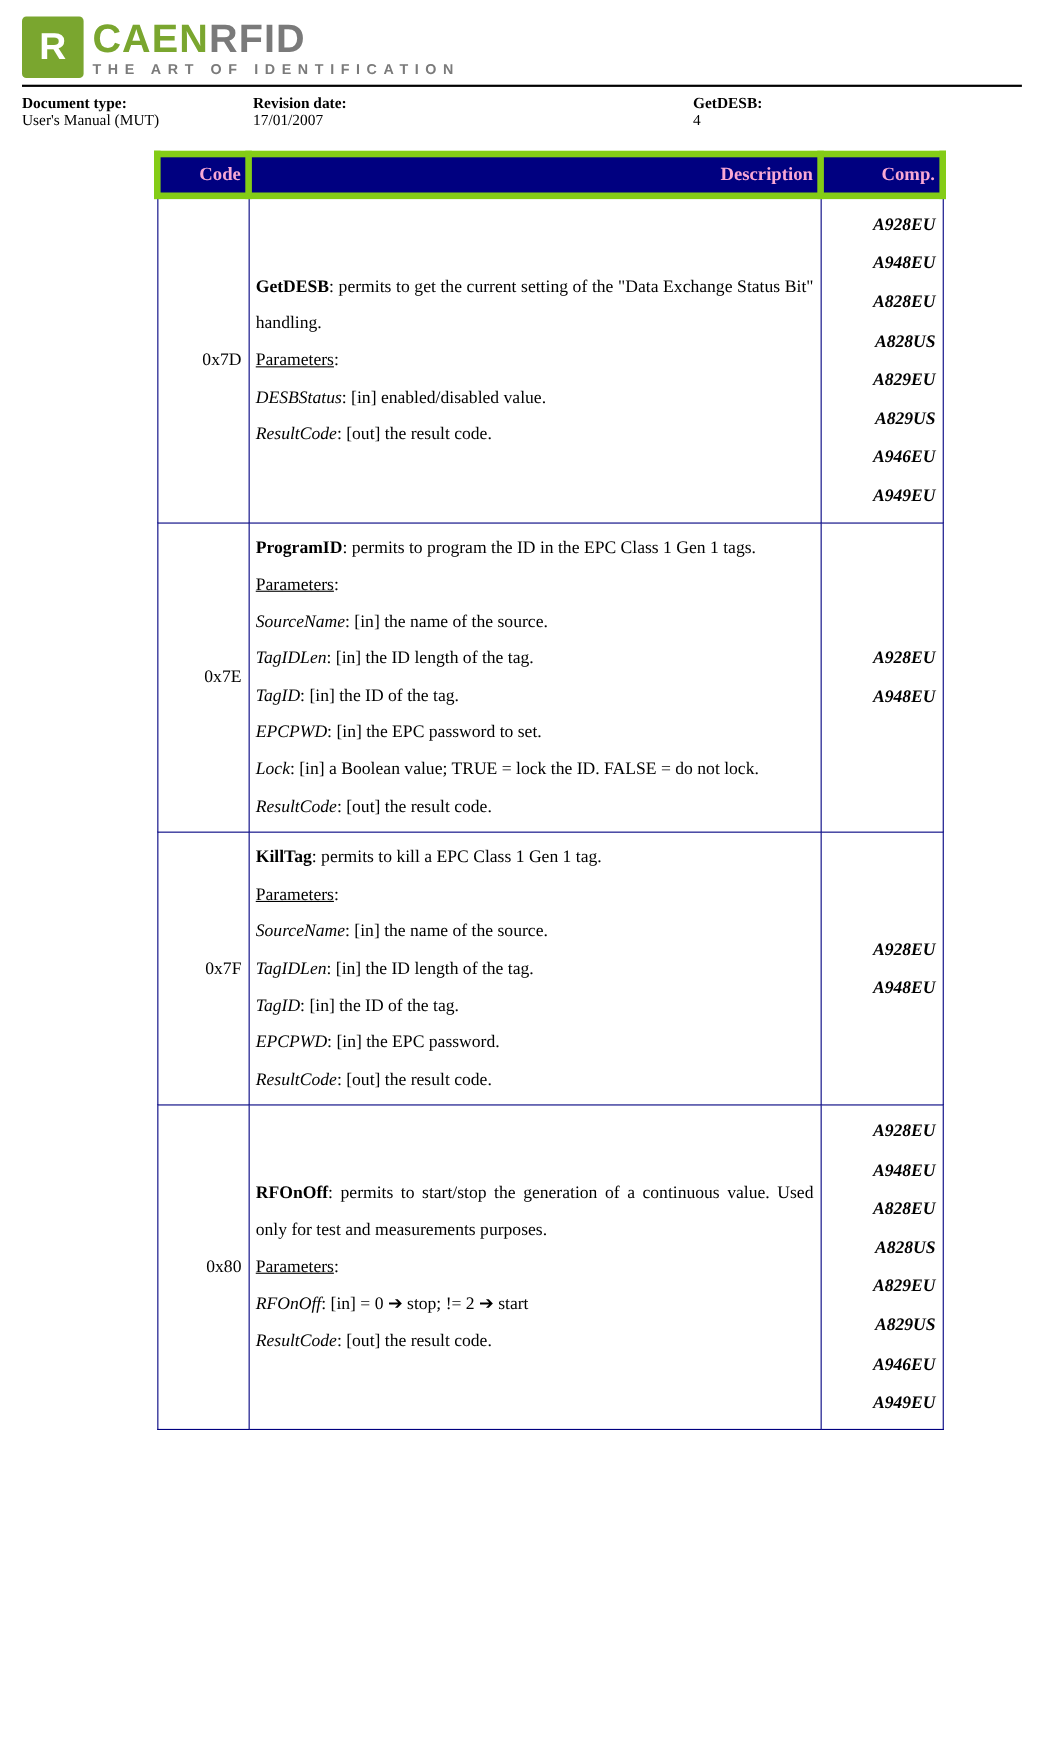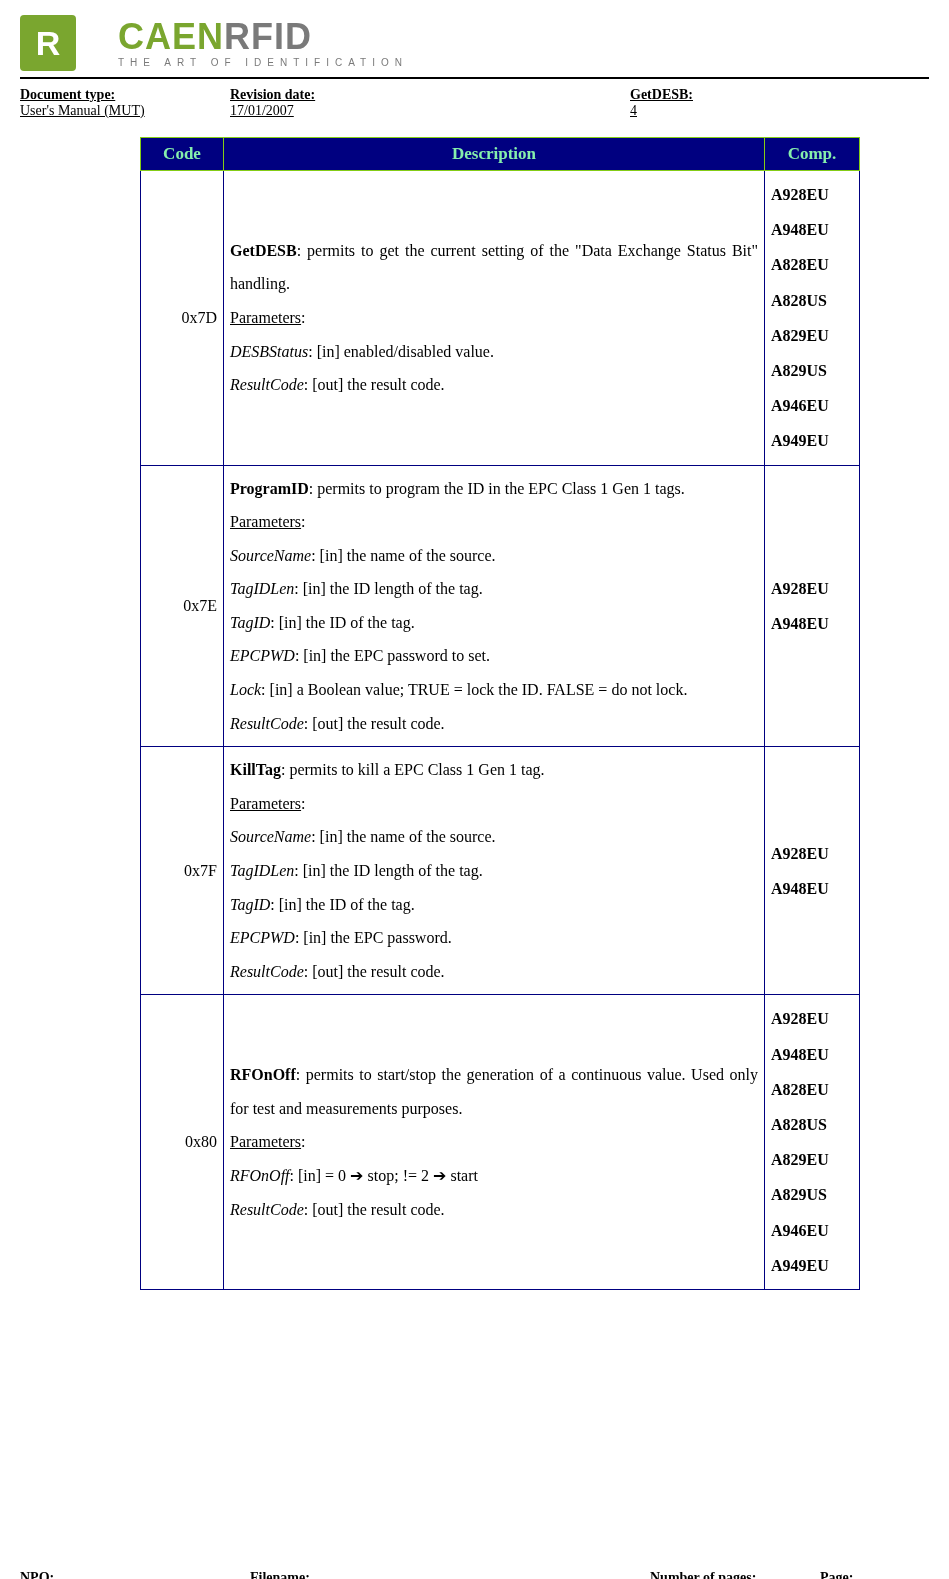--- a/index.html
+++ b/index.html
@@ -34,62 +34,62 @@
   }
   .logo-badge span {
     color: #fff;
     font-weight: bold;
     font-size: 34px;
     font-family: Arial, sans-serif;
   }
   .logo-text {
     display: flex;
     flex-direction: column;
-    margin-left: 34px;
   }
   .logo-main {
     font-family: Arial, sans-serif;
     font-weight: bold;
     font-size: 36px;
     line-height: 1;
     letter-spacing: 1px;
   }
   .logo-main .green { color: #7aa62f; }
   .logo-main .gray  { color: #7a7a7a; }
   .logo-sub {
     font-family: Arial, sans-serif;
-    font-size: 10px;
+    font-size: 13px;
     letter-spacing: 6px;
     color: #7a7a7a;
     margin-top: 2px;
+    font-weight: bold;
   }
   .meta-row {
     display: flex;
     font-size: 14px;
     margin-bottom: 18px;
   }
-  .meta-col { margin-right: 30px; text-decoration: underline; }
+  .meta-col { margin-right: 30px; }
   .meta-col:nth-child(1) { width: 180px; }
   .meta-col:nth-child(2) { width: 370px; }
   .meta-col:nth-child(3) { width: 140px; }
   .meta-col .meta-lbl { font-weight: bold; }
   .tbl-wrap {
     margin-left: 120px;
     width: 720px;
   }
   table {
     border-collapse: collapse;
     width: 100%;
   }
   th {
     background: #000080;
-    color: #86efac;
-    font-weight: bold;
-    text-align: center;
-    border: 1px solid #84cc16;
+    color: #f9a8d4;
+    font-weight: bold;
+    text-align: right;
+    border: 6px solid #84cc16;
     padding: 6px 4px;
     font-size: 17px;
   }
   td {
     border-left: 1px solid #000080;
     border-right: 1px solid #000080;
     border-bottom: 1px solid #000080;
     padding: 6px 6px;
     vertical-align: middle;
     font-size: 16px;
@@ -97,22 +97,23 @@
   td.code {
     text-align: right;
     width: 70px;
     vertical-align: middle;
   }
   td.comp {
     width: 82px;
     font-weight: bold;
     line-height: 2.2;
     vertical-align: middle;
-    text-align: left;
-    padding-left: 6px;
+    text-align: right;
+    padding-left: 22px;
+    font-style: italic;
   }
   td.desc {
     text-align: justify;
     line-height: 2.1;
   }
   .b { font-weight: bold; margin-top: 16px; }
   .i { font-style: italic; }
   .u { text-decoration: underline; }
   .footer {
     position: relative;

